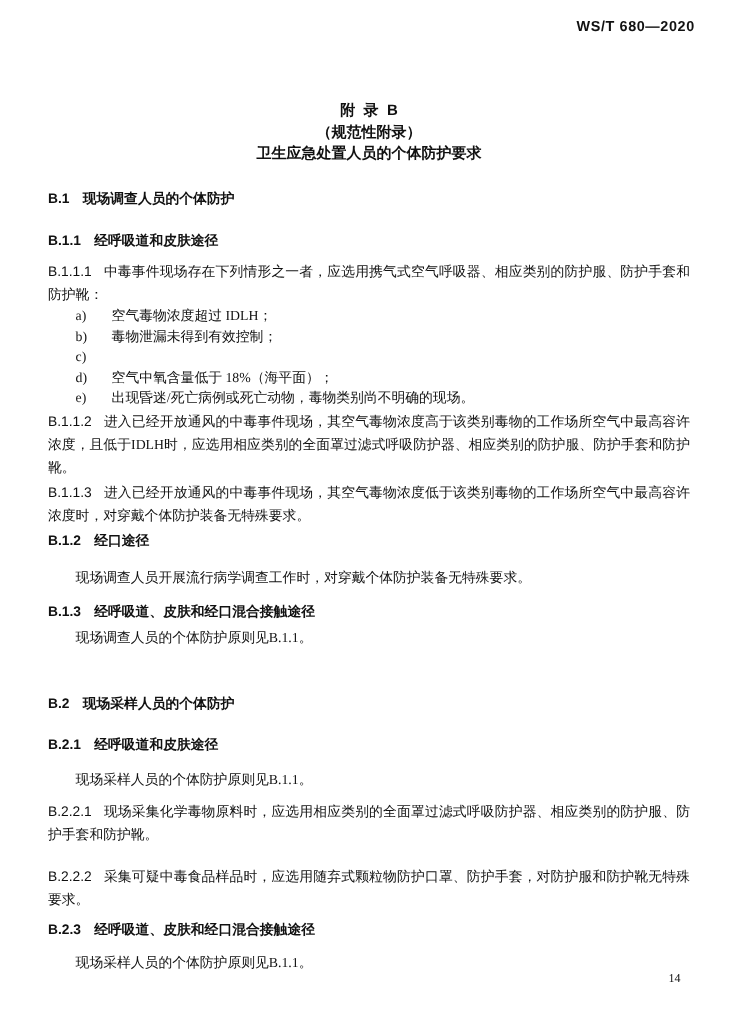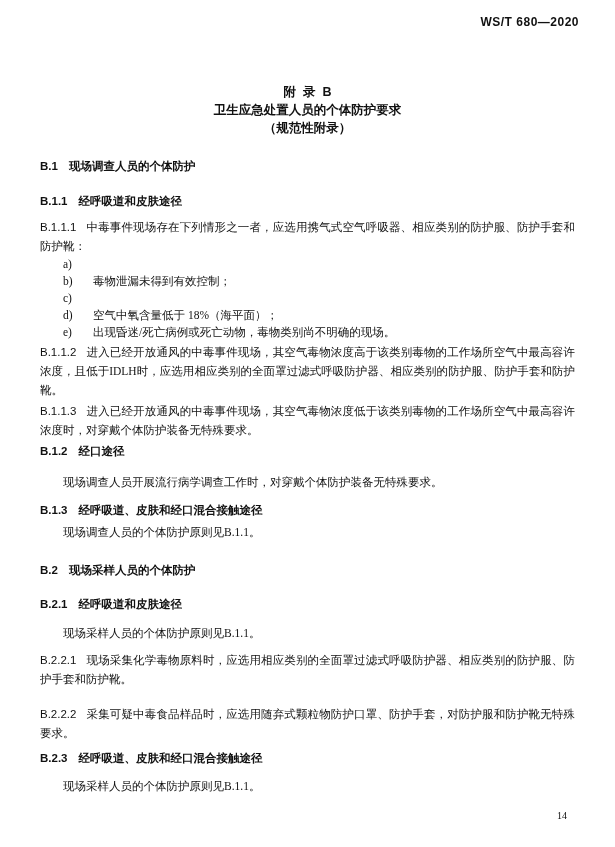--- a/index.html
+++ b/index.html
@@ -91,59 +91,60 @@
   .m-b1   { margin-top: 21px; }
   .m-b11  { margin-top: 19px; }
   .m-b111 { margin-top: 9px;  }
   .m-list { margin-top: 0;    }
   .m-b112 { margin-top: 2px;  }
   .m-b113 { margin-top: 2px;  }
   .m-b12  { margin-top: 3px;  }
   .m-b12p { margin-top: 14px; }
   .m-b13  { margin-top: 10px; }
   .m-b13p { margin-top: 5px;  }
-  .m-b2   { margin-top: 20px; }
+  .m-b2   { margin-top: 37px; }
   .m-b21  { margin-top: 18px; }
   .m-b21p { margin-top: 12px; }
   .m-b22  { margin-top: 9px;  }
   .m-b221 { margin-top: 8px;  }
   .m-b222 { margin-top: 16px;    }
   .m-b23  { margin-top: 7px;  }
   .m-b23p { margin-top: 11px; }
 </style>
 </head>
 <body>
 
 <div class="page">
 
   <div class="doc-code">WS/T 680—2020</div>
 
   <div class="content">
 
     <div class="title-block">
       <div class="title-line">附  录  B</div>
+      <div class="title-line">（规范性附录）</div>
       <div class="title-line">卫生应急处置人员的个体防护要求</div>
-      <div class="title-line">（规范性附录）</div>
     </div>
 
     <div class="heading m-b1">
       <span class="num">B.1</span><span>现场调查人员的个体防护</span>
     </div>
 
     <div class="heading m-b11">
       <span class="num">B.1.1</span><span>经呼吸道和皮肤途径</span>
     </div>
 
     <div class="para m-b111">
       <span class="num">B.1.1.1</span><span>中毒事件现场存在下列情形之一者，应选用携气式空气呼吸器、相应类别的防护服、防护手套和防护靴：</span>
     </div>
 
     <ul class="list m-list">
       <li class="list-item">
         <span class="label">a)</span>
+          <span>空气毒物浓度超过 IDLH；</span>
       </li>
       <li class="list-item">
         <span class="label">b)</span>
           <span>毒物泄漏未得到有效控制；</span>
       </li>
       <li class="list-item">
         <span class="label">c)</span>
       </li>
       <li class="list-item">
         <span class="label">d)</span>

